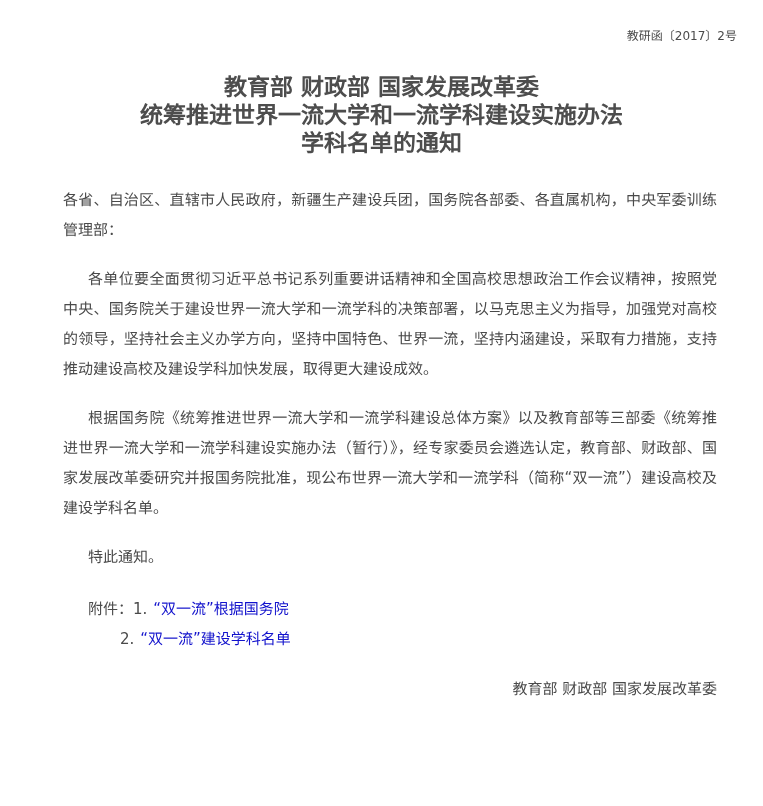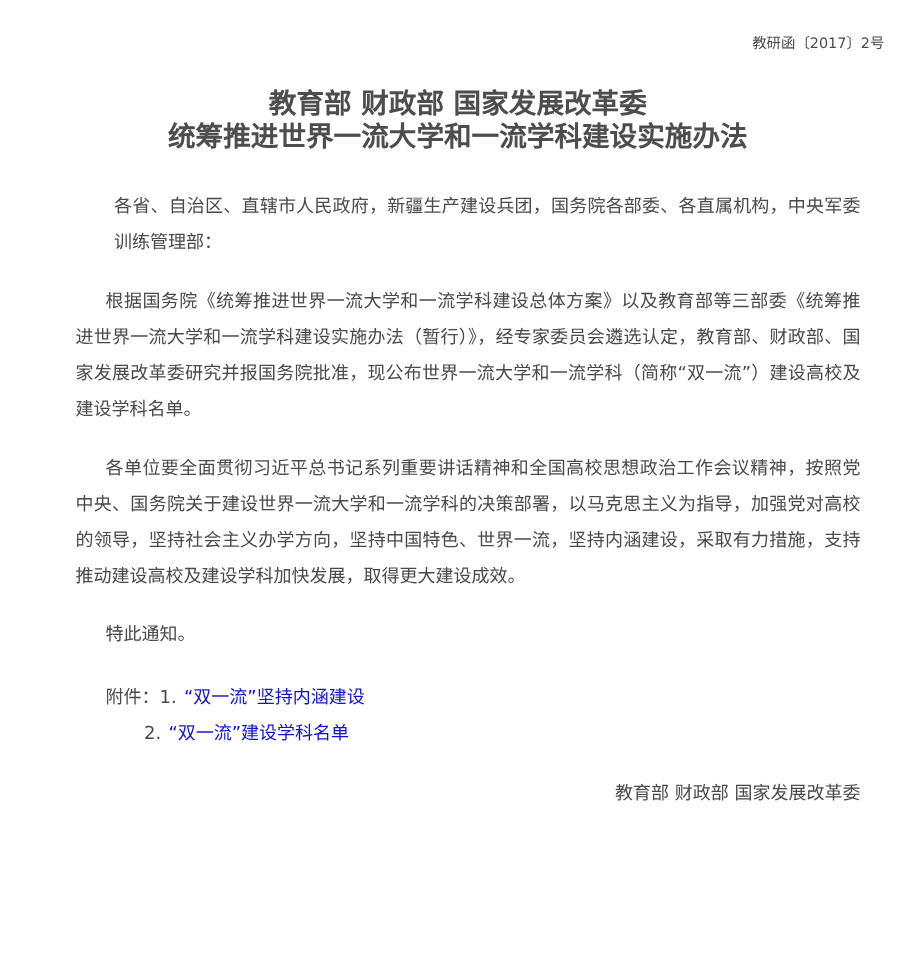--- a/index.html
+++ b/index.html
@@ -46,23 +46,23 @@
     margin-top:30px;
     text-align:center;
     font-size:23px;
     font-weight:bold;
     line-height:28px;
     color:#4d4d4d;
   }
 
   
   .content{padding:0 46px 0 63px;font-size:15px;line-height:30px;}
-  .salutation{margin-top:28px;margin-bottom:19px;text-align:justify;margin-left:32px;}
+  .salutation{margin-top:28px;margin-bottom:19px;text-align:justify;}
   .para{margin-bottom:19px;text-indent:25px;text-align:justify;}
-  .closing{margin-top:4px;margin-bottom:12px;text-indent:25px;font-family:Liberation Serif, serif;}
+  .closing{margin-top:4px;margin-bottom:12px;text-indent:25px;}
 
   .attachment-line{white-space:nowrap;}
   .attachment-line.first{margin-top:22px;padding-left:25px;}
   .attachment-line.second{padding-left:57px;}
   .attachment-number{margin-right:6px;}
   .attachment-link{
     color:var(--link-color);
     text-decoration:none;
     cursor:pointer;
   }
@@ -73,34 +73,35 @@
 <body>
 
 <div class="page">
 
 
   <div class="doc-number">教研函〔2017〕2号</div>
 
   <div class="doc-title">
     <div>教育部 财政部 国家发展改革委</div>
     <div>统筹推进世界一流大学和一流学科建设实施办法</div>
+    <div>学科名单的通知</div>
   </div>
 
   <div class="content">
 
     <p class="salutation">各省、自治区、直辖市人民政府，新疆生产建设兵团，国务院各部委、各直属机构，中央军委训练管理部：</p>
 
+    <p class="para">各单位要全面贯彻习近平总书记系列重要讲话精神和全国高校思想政治工作会议精神，按照党中央、国务院关于建设世界一流大学和一流学科的决策部署，以马克思主义为指导，加强党对高校的领导，坚持社会主义办学方向，坚持中国特色、世界一流，坚持内涵建设，采取有力措施，支持推动建设高校及建设学科加快发展，取得更大建设成效。</p>
+
     <p class="para">根据国务院《统筹推进世界一流大学和一流学科建设总体方案》以及教育部等三部委《统筹推进世界一流大学和一流学科建设实施办法（暂行）》，经专家委员会遴选认定，教育部、财政部、国家发展改革委研究并报国务院批准，现公布世界一流大学和一流学科（简称“双一流”）建设高校及建设学科名单。</p>
-
-    <p class="para">各单位要全面贯彻习近平总书记系列重要讲话精神和全国高校思想政治工作会议精神，按照党中央、国务院关于建设世界一流大学和一流学科的决策部署，以马克思主义为指导，加强党对高校的领导，坚持社会主义办学方向，坚持中国特色、世界一流，坚持内涵建设，采取有力措施，支持推动建设高校及建设学科加快发展，取得更大建设成效。</p>
 
     <p class="para closing">特此通知。</p>
 
     <div class="attachment-line first">
-      <span>附件：</span><span class="attachment-number">1.</span><a class="attachment-link" href="#">“双一流”坚持内涵建设</a>
+      <span>附件：</span><span class="attachment-number">1.</span><a class="attachment-link" href="#">“双一流”根据国务院</a>
     </div>
 
     <div class="attachment-line second">
       <span class="attachment-number">2.</span><a class="attachment-link" href="#">“双一流”建设学科名单</a>
     </div>
 
     <div class="signature">教育部 财政部 国家发展改革委</div>
 
   </div>
 </div>

